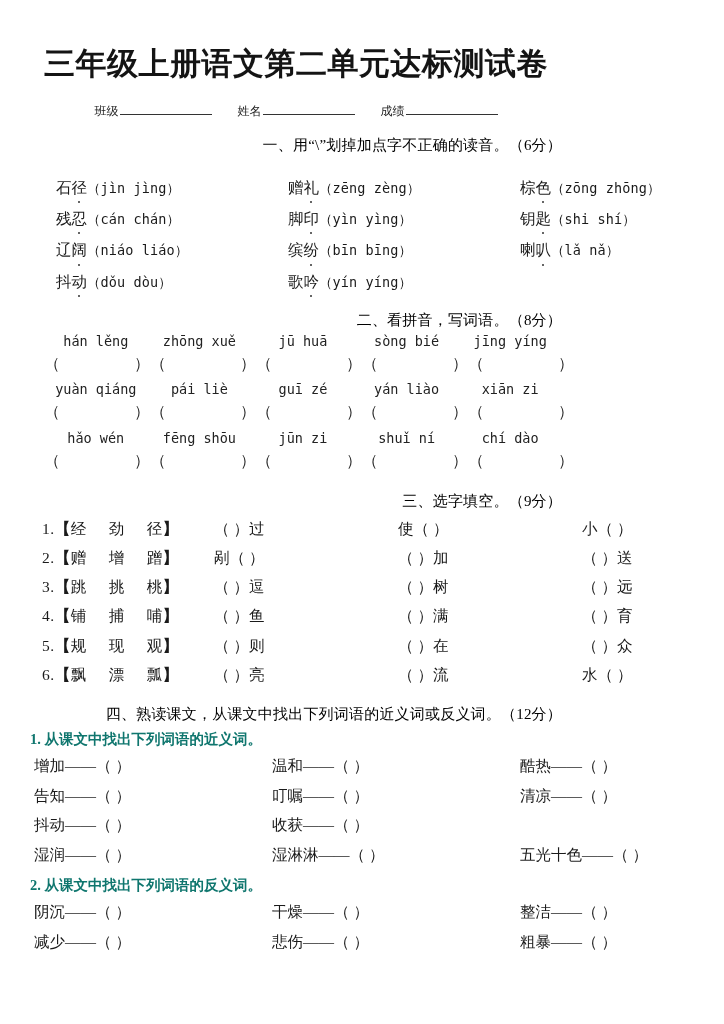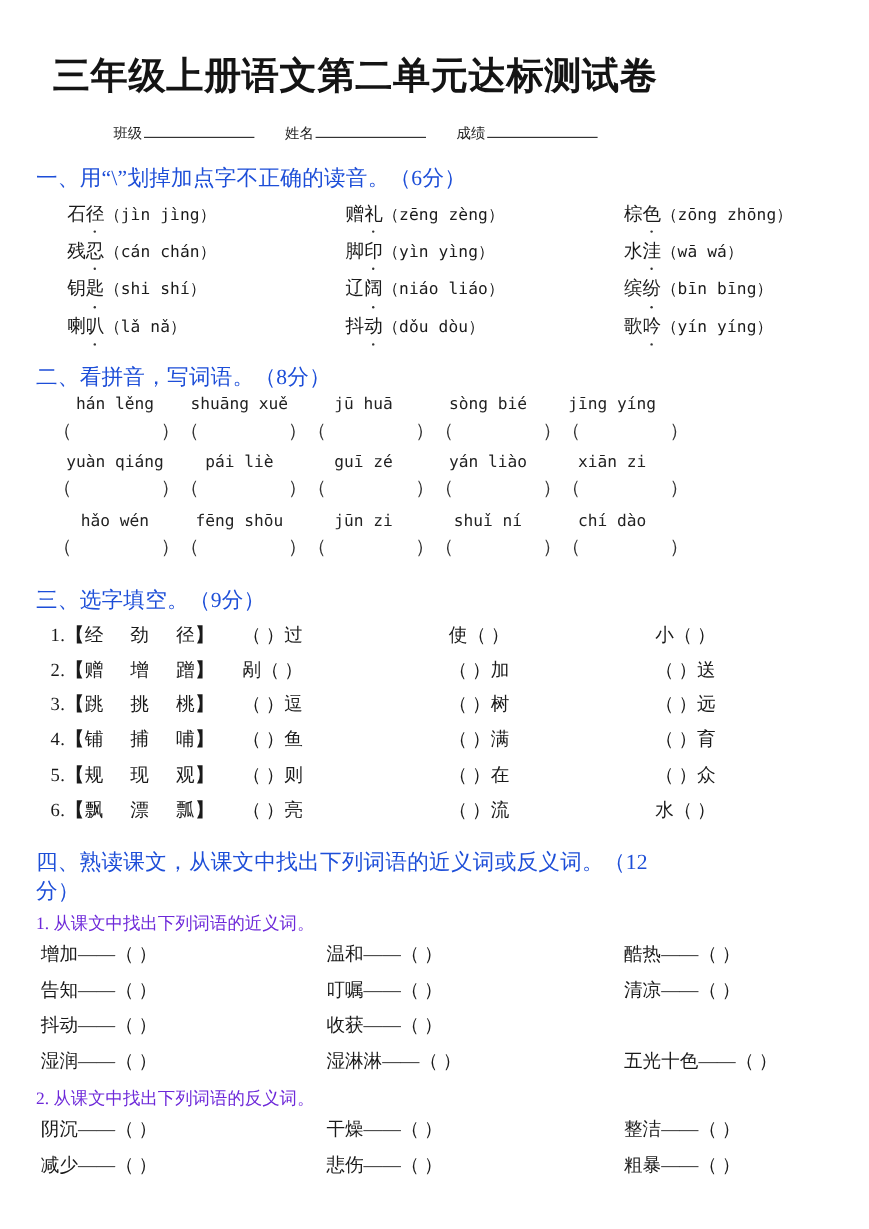--- a/index.html
+++ b/index.html
@@ -51,40 +51,42 @@
     display: inline-block;
     width: 92px;
     border-bottom: 1px solid #333;
     margin-left: 1px;
     vertical-align: baseline;
     height: 0.85em;
   }
 
   
   .sec-head {
-    font-size: 18px;
-    color: #1d4ed8;
+    font-size: 15px;
+    color: #000000;
     margin-top: 16px;
     margin-bottom: 3px;
     letter-spacing: 0.2px;
+    text-align: right;
   }
   .sub-head {
     font-size: 14.5px;
-    color: #6d28d9;
+    color: #0f766e;
     margin-top: 6px;
     margin-bottom: 2px;
+    font-weight: bold;
   }
 
   
   .pron-grid {
     display: grid;
     grid-template-columns: 232px 232px 1fr;
     row-gap: 4px;
     padding-left: 26px;
-    margin-top: 5px;
+    margin-top: 19px;
   }
   .pron-item {
     font-size: 15.5px;
     white-space: nowrap;
     line-height: 1.75;
   }
   .dotted {
     position: relative;
     display: inline-block;
   }
@@ -131,20 +133,21 @@
   }
 
   
   .choose-block { padding-left: 12px; margin-top: 2px; }
   .choose-row {
     display: grid;
     grid-template-columns: 160px 172px 172px 1fr;
     font-size: 15.5px;
     line-height: 1.88;
     align-items: baseline;
+    gap: 12px;
   }
   .choose-key { white-space: nowrap; letter-spacing: 0.5px; }
   .choose-key .brk { font-weight: bold; }
   .choose-key .sp { display: inline-block; width: 22px; }
   .cell { white-space: nowrap; }
 
   
   .word-block { padding-left: 4px; margin-top: 1px; }
   .word-row {
     display: grid;
@@ -169,37 +172,36 @@
   </div>
 
   <div class="sec-head">一、用“\”划掉加点字不正确的读音。（6分）</div>
   <div class="pron-grid">
     <div class="pron-item"><span>石</span><span class="dotted">径</span><span class="py">（jìn   jìng）</span></div>
     <div class="pron-item"><span>赠</span><span class="dotted">礼</span><span class="py">（zēng   zèng）</span></div>
     <div class="pron-item"><span>棕</span><span class="dotted">色</span><span class="py">（zōng   zhōng）</span></div>
 
     <div class="pron-item"><span>残</span><span class="dotted">忍</span><span class="py">（cán   chán）</span></div>
     <div class="pron-item"><span>脚</span><span class="dotted">印</span><span class="py">（yìn   yìng）</span></div>
-    <div class="pron-item"><span>水</span><span class="dotted">洼</span><span class="py">（wā   wá）</span></div>
 
     <div class="pron-item"><span>钥</span><span class="dotted">匙</span><span class="py">（shi   shí）</span></div>
     <div class="pron-item"><span>辽</span><span class="dotted">阔</span><span class="py">（niáo   liáo）</span></div>
     <div class="pron-item"><span>缤</span><span class="dotted">纷</span><span class="py">（bīn  bīng）</span></div>
 
     <div class="pron-item"><span>喇</span><span class="dotted">叭</span><span class="py">（lǎ   nǎ）</span></div>
     <div class="pron-item"><span>抖</span><span class="dotted">动</span><span class="py">（dǒu   dòu）</span></div>
     <div class="pron-item"><span>歌</span><span class="dotted">吟</span><span class="py">（yín   yíng）</span></div>
   </div>
 
   <div class="sec-head">二、看拼音，写词语。（8分）</div>
   <div class="py-block">
 
     <div class="py-row labels">
       <div class="py-label">hán lěng</div>
-      <div class="py-label">shuāng xuě</div>
+      <div class="py-label">zhōng xuě</div>
       <div class="py-label">jū huā</div>
       <div class="py-label">sòng bié</div>
       <div class="py-label">jīng yíng</div>
     </div>
     <div class="py-row">
       <div>
           <div class="py-paren">
             <span>（</span>
             <span>）</span>
           </div>

